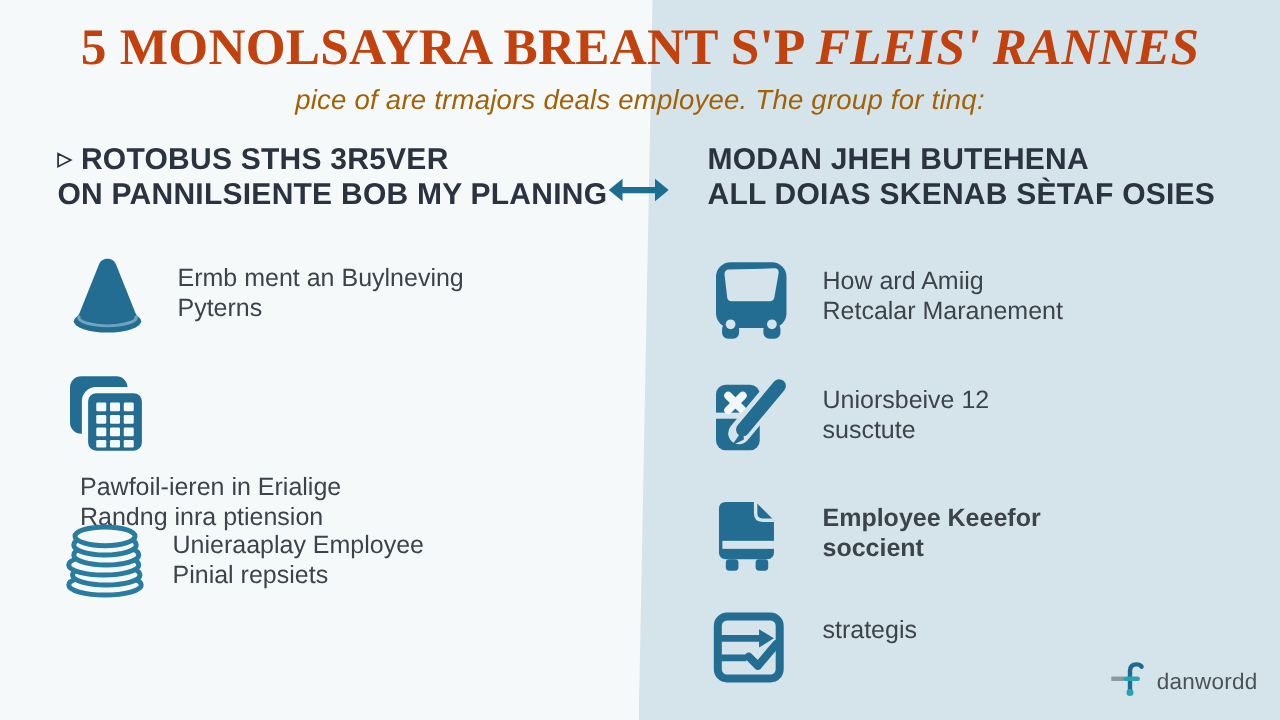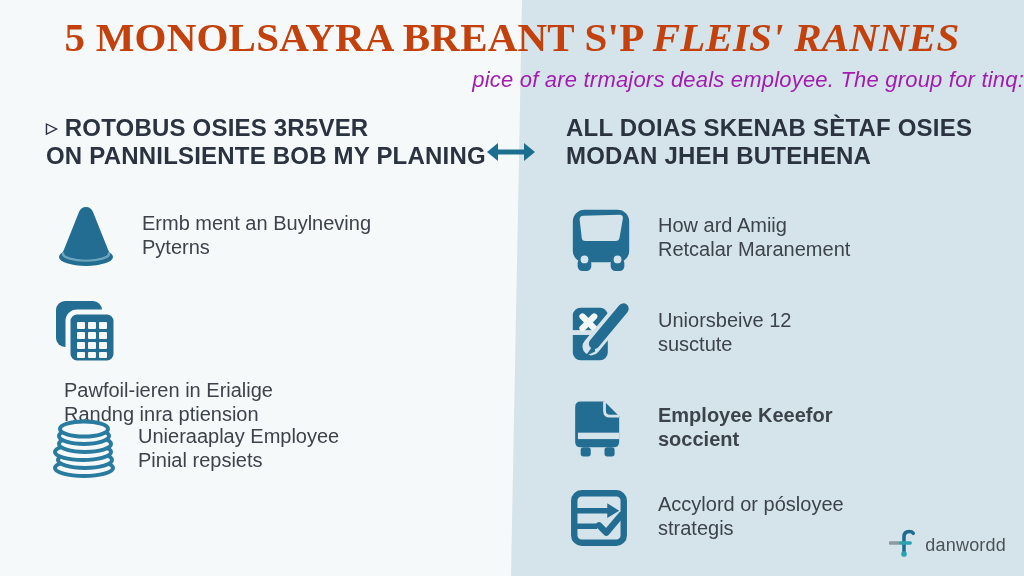--- a/index.html
+++ b/index.html
@@ -12,21 +12,21 @@
     position:absolute; inset:0;
     background:#d5e4ea;
     clip-path:polygon(522px 0, 1024px 0, 1024px 576px, 511px 576px);
   }
   .title-wrap{position:absolute; left:0; right:0; top:13px; text-align:center;}
   .title{
     margin:0; font-size:41px; font-weight:700; color:#c2410c; letter-spacing:.2px;font-family:Liberation Serif, serif;
   }
   .title em{font-style:italic;}
   .subtitle{
-    margin:6px 0 0 0; font-size:22px; font-style:italic; color:#a21caf; letter-spacing:.2px;text-align:right;
+    margin:6px 0 0 0; font-size:22px; font-style:italic; color:#a16207; letter-spacing:.2px;
   }
   .col-header{
     position:absolute; font-size:24px; font-weight:700; color:#2b3341;
     line-height:28px; letter-spacing:.2px;
   }
   .col-header .tri{font-size:15px; vertical-align:3px; margin-right:7px;}
   .item{position:absolute; display:flex; align-items:flex-start;}
   .item .icon{flex:0 0 auto; width:78px; display:flex; justify-content:flex-start;}
   .item .txt{
     margin-left:14px; padding-top:9px; font-size:20px; line-height:24px; color:#3d434b;
@@ -42,35 +42,35 @@
 
 <div class="stage">
   <div class="bg-right"></div>
 
   <div class="title-wrap">
     <h1 class="title"><span>5 MONOLSAYRA BREANT S'P</span> <em>FLEIS' RANNES</em></h1>
     <p class="subtitle">pice of are trmajors deals employee. The group for tinq:</p>
   </div>
 
   <div class="col-header" style="left:46px; top:114px;">
-    <div><span class="tri">▷</span><span>ROTOBUS OSIES 3R5VER</span></div>
+    <div><span class="tri">▷</span><span>ROTOBUS STHS 3R5VER</span></div>
     <div>ON PANNILSIENTE BOB MY PLANING</div>
   </div>
 
   <div class="arrow-wrap">
     <svg viewBox="0 0 48 26" width="48" height="26">
       <line x1="9" y1="13" x2="39" y2="13" stroke="#1c6e91" stroke-width="5"></line>
       <path d="M11 4 L0 13 L11 22 Z" fill="#1c6e91"></path>
       <path d="M37 4 L48 13 L37 22 Z" fill="#1c6e91"></path>
     </svg>
   </div>
 
   <div class="col-header" style="left:566px; top:114px;">
+    <div>MODAN JHEH BUTEHENA</div>
     <div>ALL DOIAS SKENAB SÈTAF OSIES</div>
-    <div>MODAN JHEH BUTEHENA</div>
   </div>
 
   <div class="item" style="left:50px; top:202px;">
     <span class="icon">
       <svg viewBox="0 0 72 72" width="72" height="72">
         <ellipse cx="36" cy="55" rx="27" ry="9" fill="#236d92"></ellipse>
         <ellipse cx="36" cy="52" rx="23" ry="6.5" fill="none" stroke="#6ea4bd" stroke-width="2.5"></ellipse>
         <path d="M36 5 C32.5 5 30 7 29 10 L13 50 C18 55 27 57.5 36 57.5 C45 57.5 54 55 59 50 L43 10 C42 7 39.5 5 36 5 Z" fill="#236d92"></path>
       </svg>
     </span>
@@ -180,21 +180,20 @@
     <span class="icon">
       <svg viewBox="0 0 72 72" width="66" height="70">
         <rect x="9" y="9" width="54" height="54" rx="8" fill="none" stroke="#236d92" stroke-width="7"></rect>
         <line x1="12" y1="28" x2="47" y2="28" stroke="#236d92" stroke-width="6"></line>
         <path d="M45 20 L58 28 L45 36 Z" fill="#236d92"></path>
         <line x1="12" y1="45" x2="34" y2="45" stroke="#236d92" stroke-width="6"></line>
         <path d="M36 44 L44 52 L60 33" fill="none" stroke="#236d92" stroke-width="7" stroke-linecap="round" stroke-linejoin="round"></path>
       </svg>
     </span>
     <div class="txt">
-      <div>Accylord or pósloyee</div>
       <div>strategis</div>
     </div>
   </div>
 
   <div class="logo">
     <span>
       <svg viewBox="0 0 34 34" width="30" height="30">
         <line x1="1" y1="17" x2="11" y2="17" stroke="#8d9aa0" stroke-width="4" stroke-linecap="round"></line>
         <path d="M17 28 L17 10 Q17 4 23 4 Q26 4 27.5 6" fill="none" stroke="#1f6b90" stroke-width="4" stroke-linecap="round"></path>
         <line x1="13" y1="17" x2="24" y2="17" stroke="#2aa3b0" stroke-width="4" stroke-linecap="round"></line>

